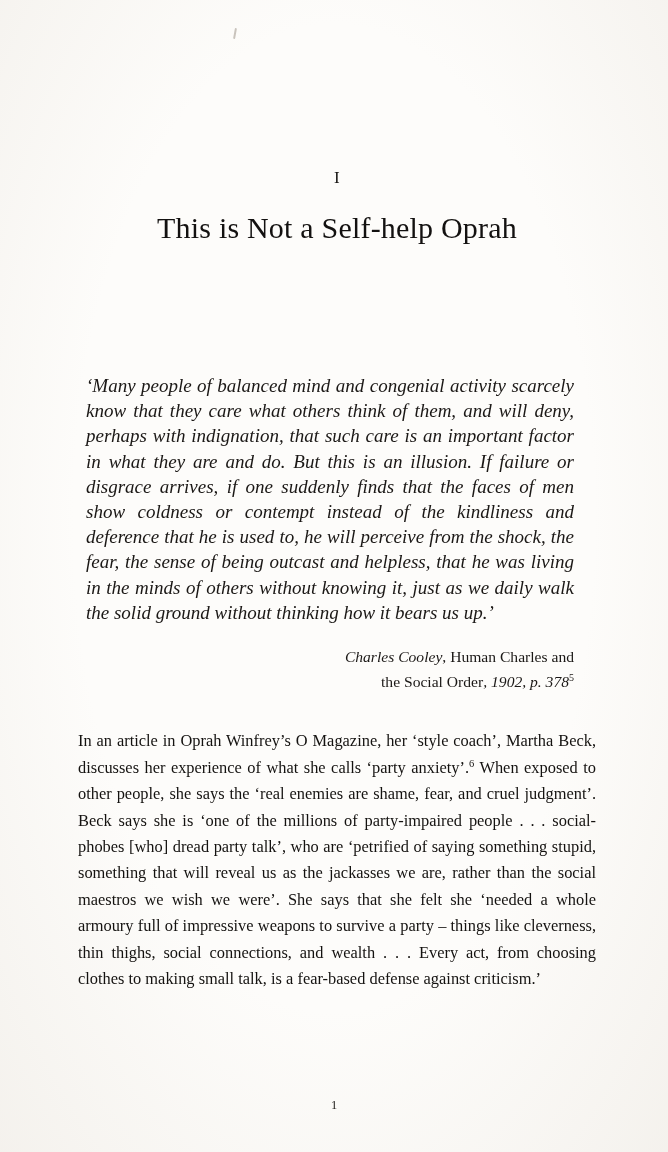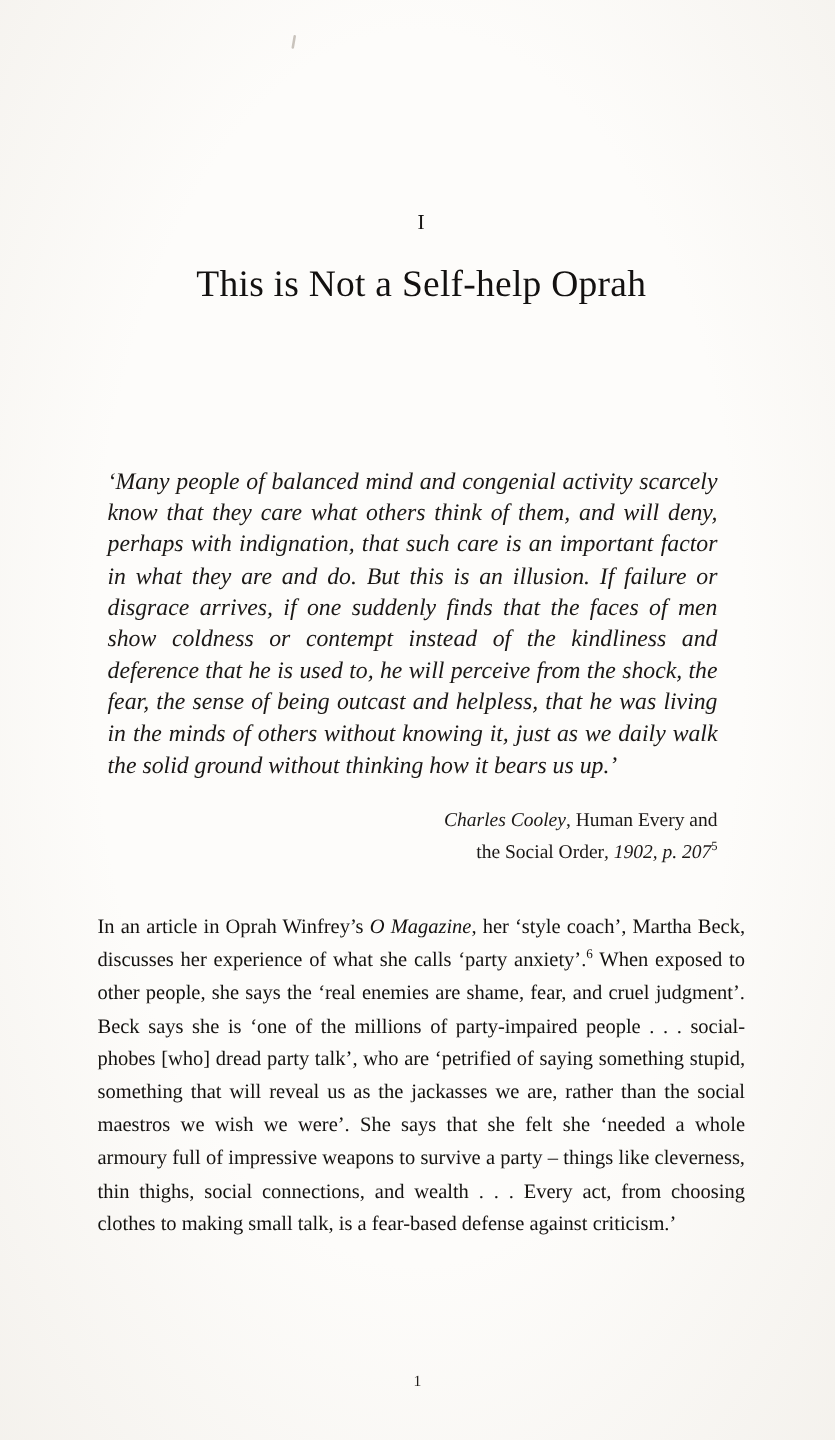--- a/index.html
+++ b/index.html
@@ -98,21 +98,20 @@
   }
   .body-text p + p {
     text-indent: 17px;
   }
   .body-text sup {
     font-size: 10.5px;
     vertical-align: super;
     line-height: 0;
   }
   .body-text .ital {
-    font-style: italic;
   }
   .folio {
     position: absolute;
     left: 0;
     right: 0;
     top: 1098px;
     text-align: center;
     font-size: 12.5px;
     color: #201d1a;
     font-family: "Liberation Serif", serif;
@@ -139,22 +138,22 @@
 
     <div class="chapter-number">I</div>
 
     <h1 class="chapter-title">This is Not a Self-help Oprah</h1>
 
     <blockquote class="epigraph">
       <p>‘Many people of balanced mind and congenial activity scarcely know that they care what others think of them, and will deny, perhaps with indignation, that such care is an important factor in what they are and do. But this is an illusion. If failure or disgrace arrives, if one suddenly finds that the faces of men show coldness or contempt instead of the kindliness and deference that he is used to, he will perceive from the shock, the fear, the sense of being outcast and helpless, that he was living in the minds of others without knowing it, just as we daily walk the solid ground without thinking how it bears us up.’</p>
     </blockquote>
 
     <div class="attribution">
-      <span class="ital">Charles Cooley</span><span class="rom">, Human Every and</span><br>
-      <span class="rom">the Social Order</span><span class="ital">, 1902, p. 207</span><sup>5</sup>
+      <span class="ital">Charles Cooley</span><span class="rom">, Human Charles and</span><br>
+      <span class="rom">the Social Order</span><span class="ital">, 1902, p. 378</span><sup>5</sup>
     </div>
 
     <div class="body-text">
       <p><span>In an article in Oprah Winfrey’s </span><span class="ital">O Magazine</span><span>, her ‘style coach’, Martha Beck, discusses her experience of what she calls ‘party anxiety’.</span><sup>6</sup><span> When exposed to other people, she says the ‘real enemies are shame, fear, and cruel judgment’. Beck says she is ‘one of the millions of party-impaired people . . . social-phobes [who] dread party talk’, who are ‘petrified of saying something stupid, something that will reveal us as the jackasses we are, rather than the social maestros we wish we were’. She says that she felt she ‘needed a whole armoury full of impressive weapons to survive a party – things like cleverness, thin thighs, social connections, and wealth . . . Every act, from choosing clothes to making small talk, is a fear-based defense against criticism.’</span></p>
     </div>
 
   </div>
 
   <div class="folio">1</div>
 </div>

